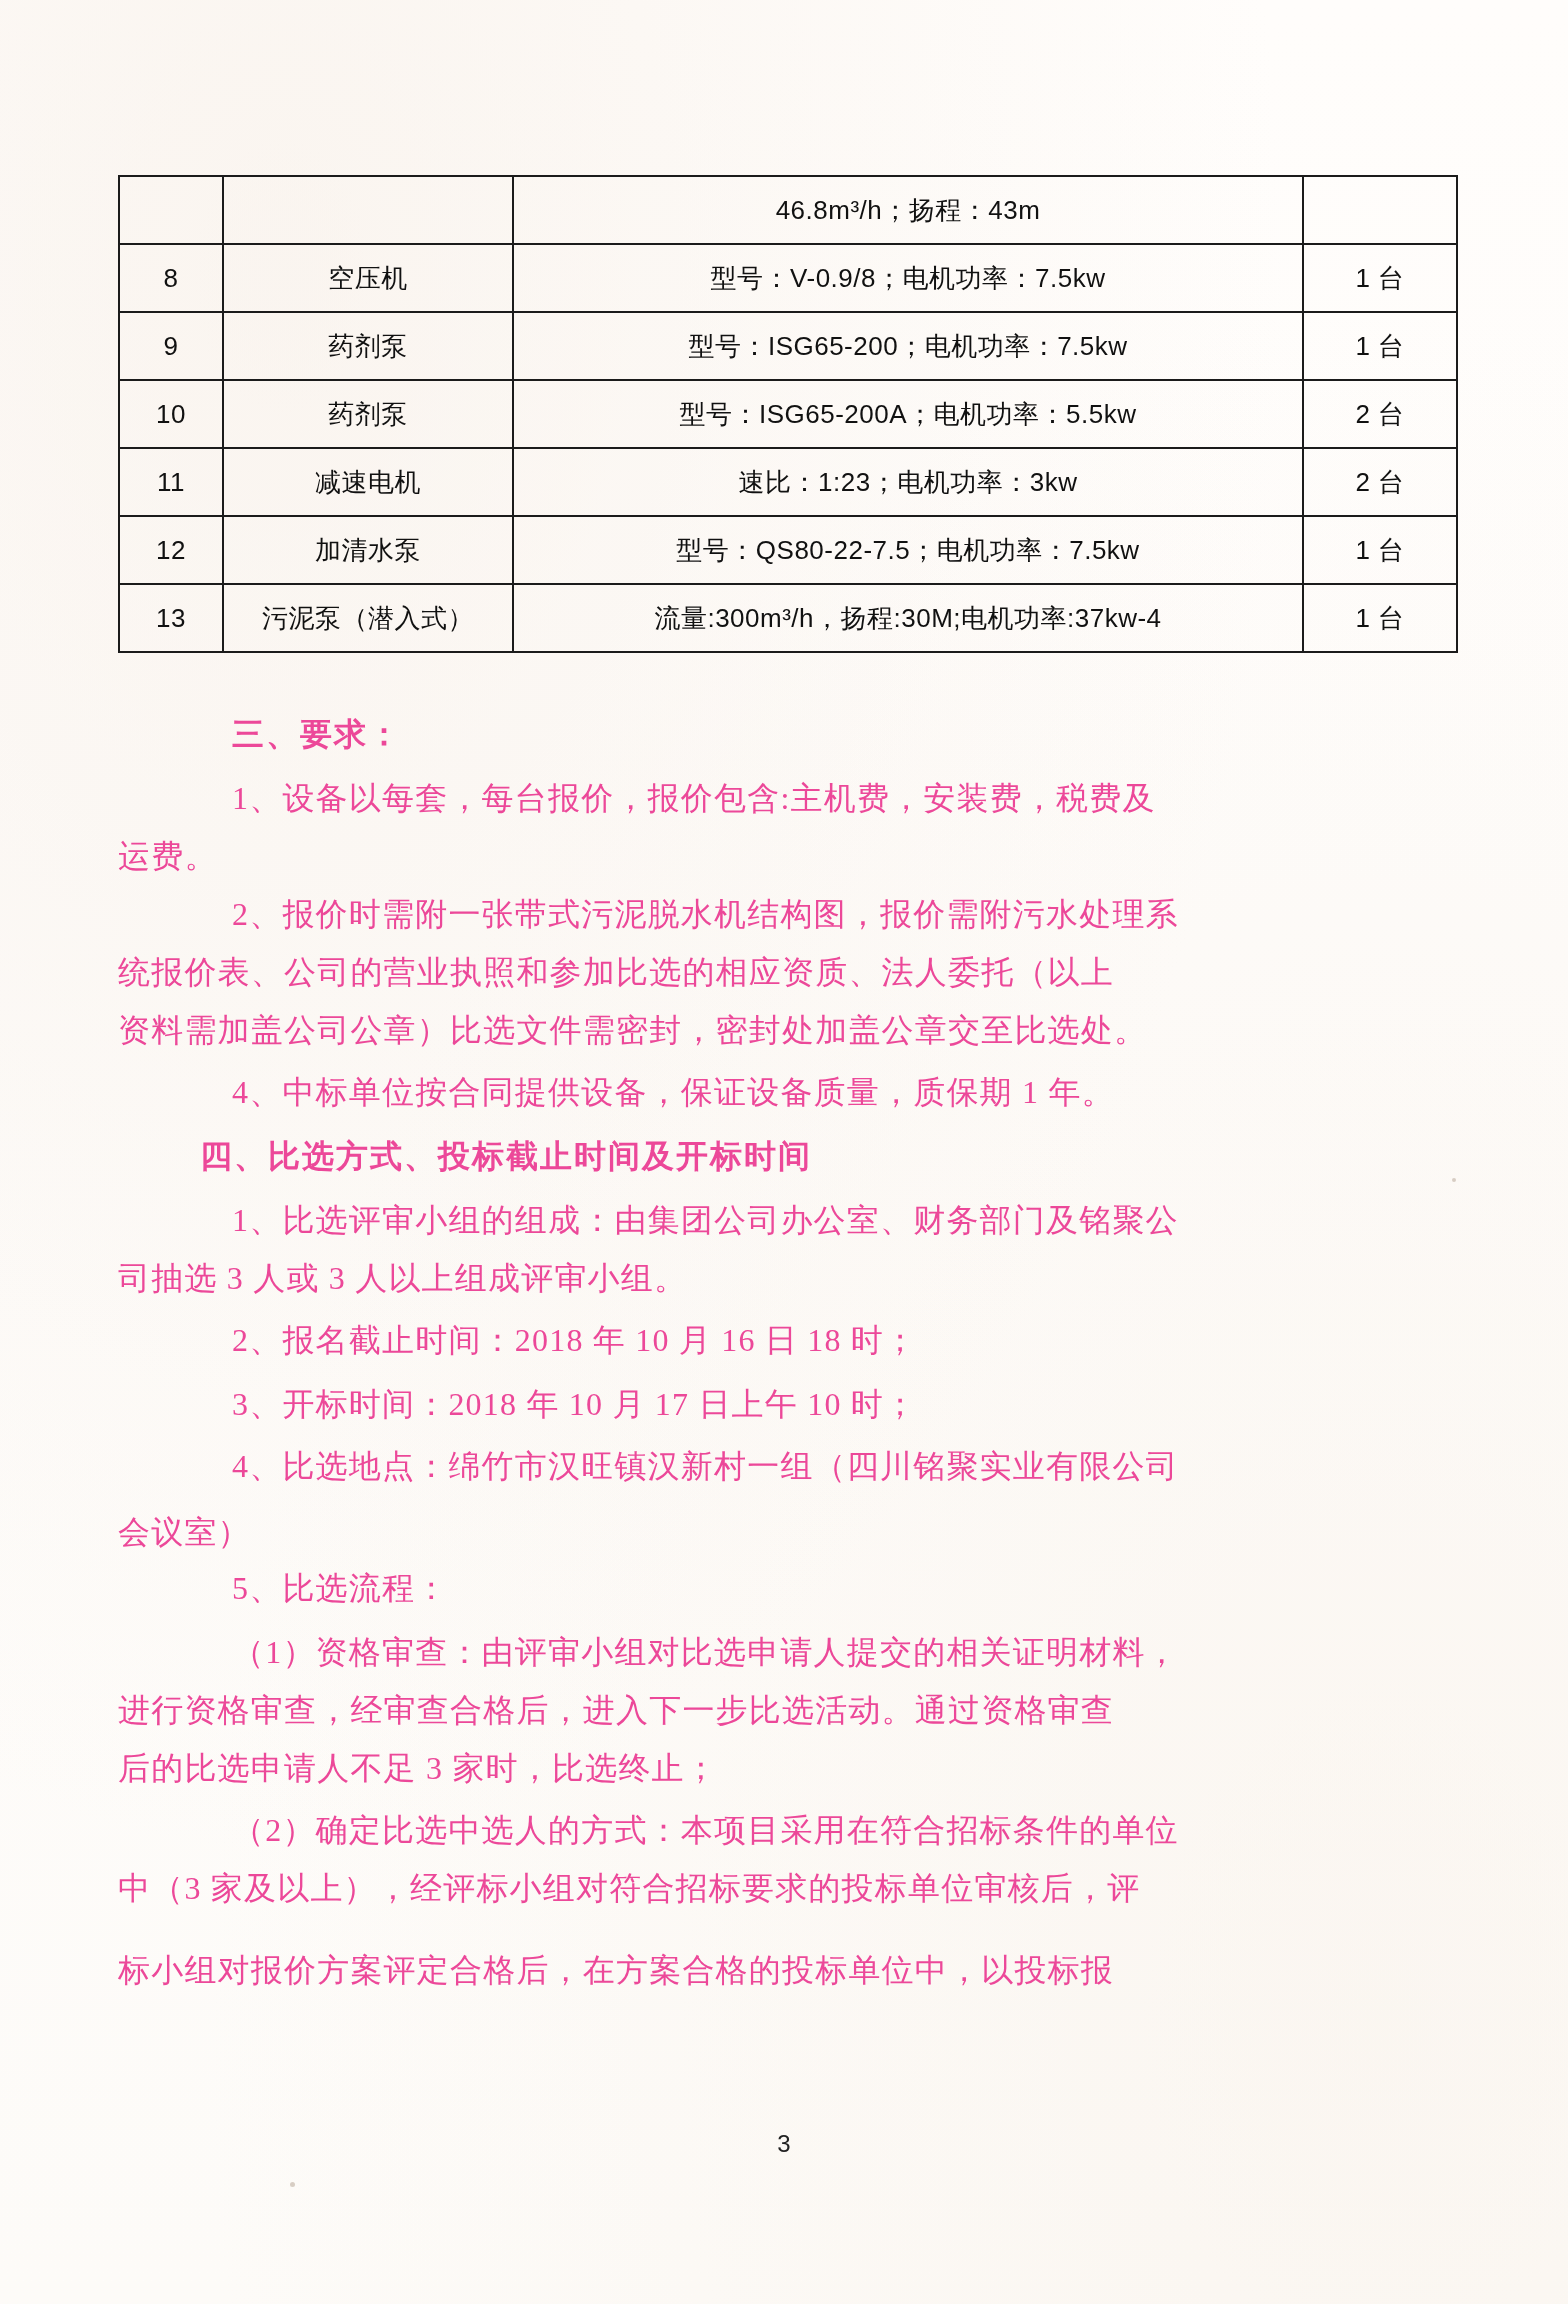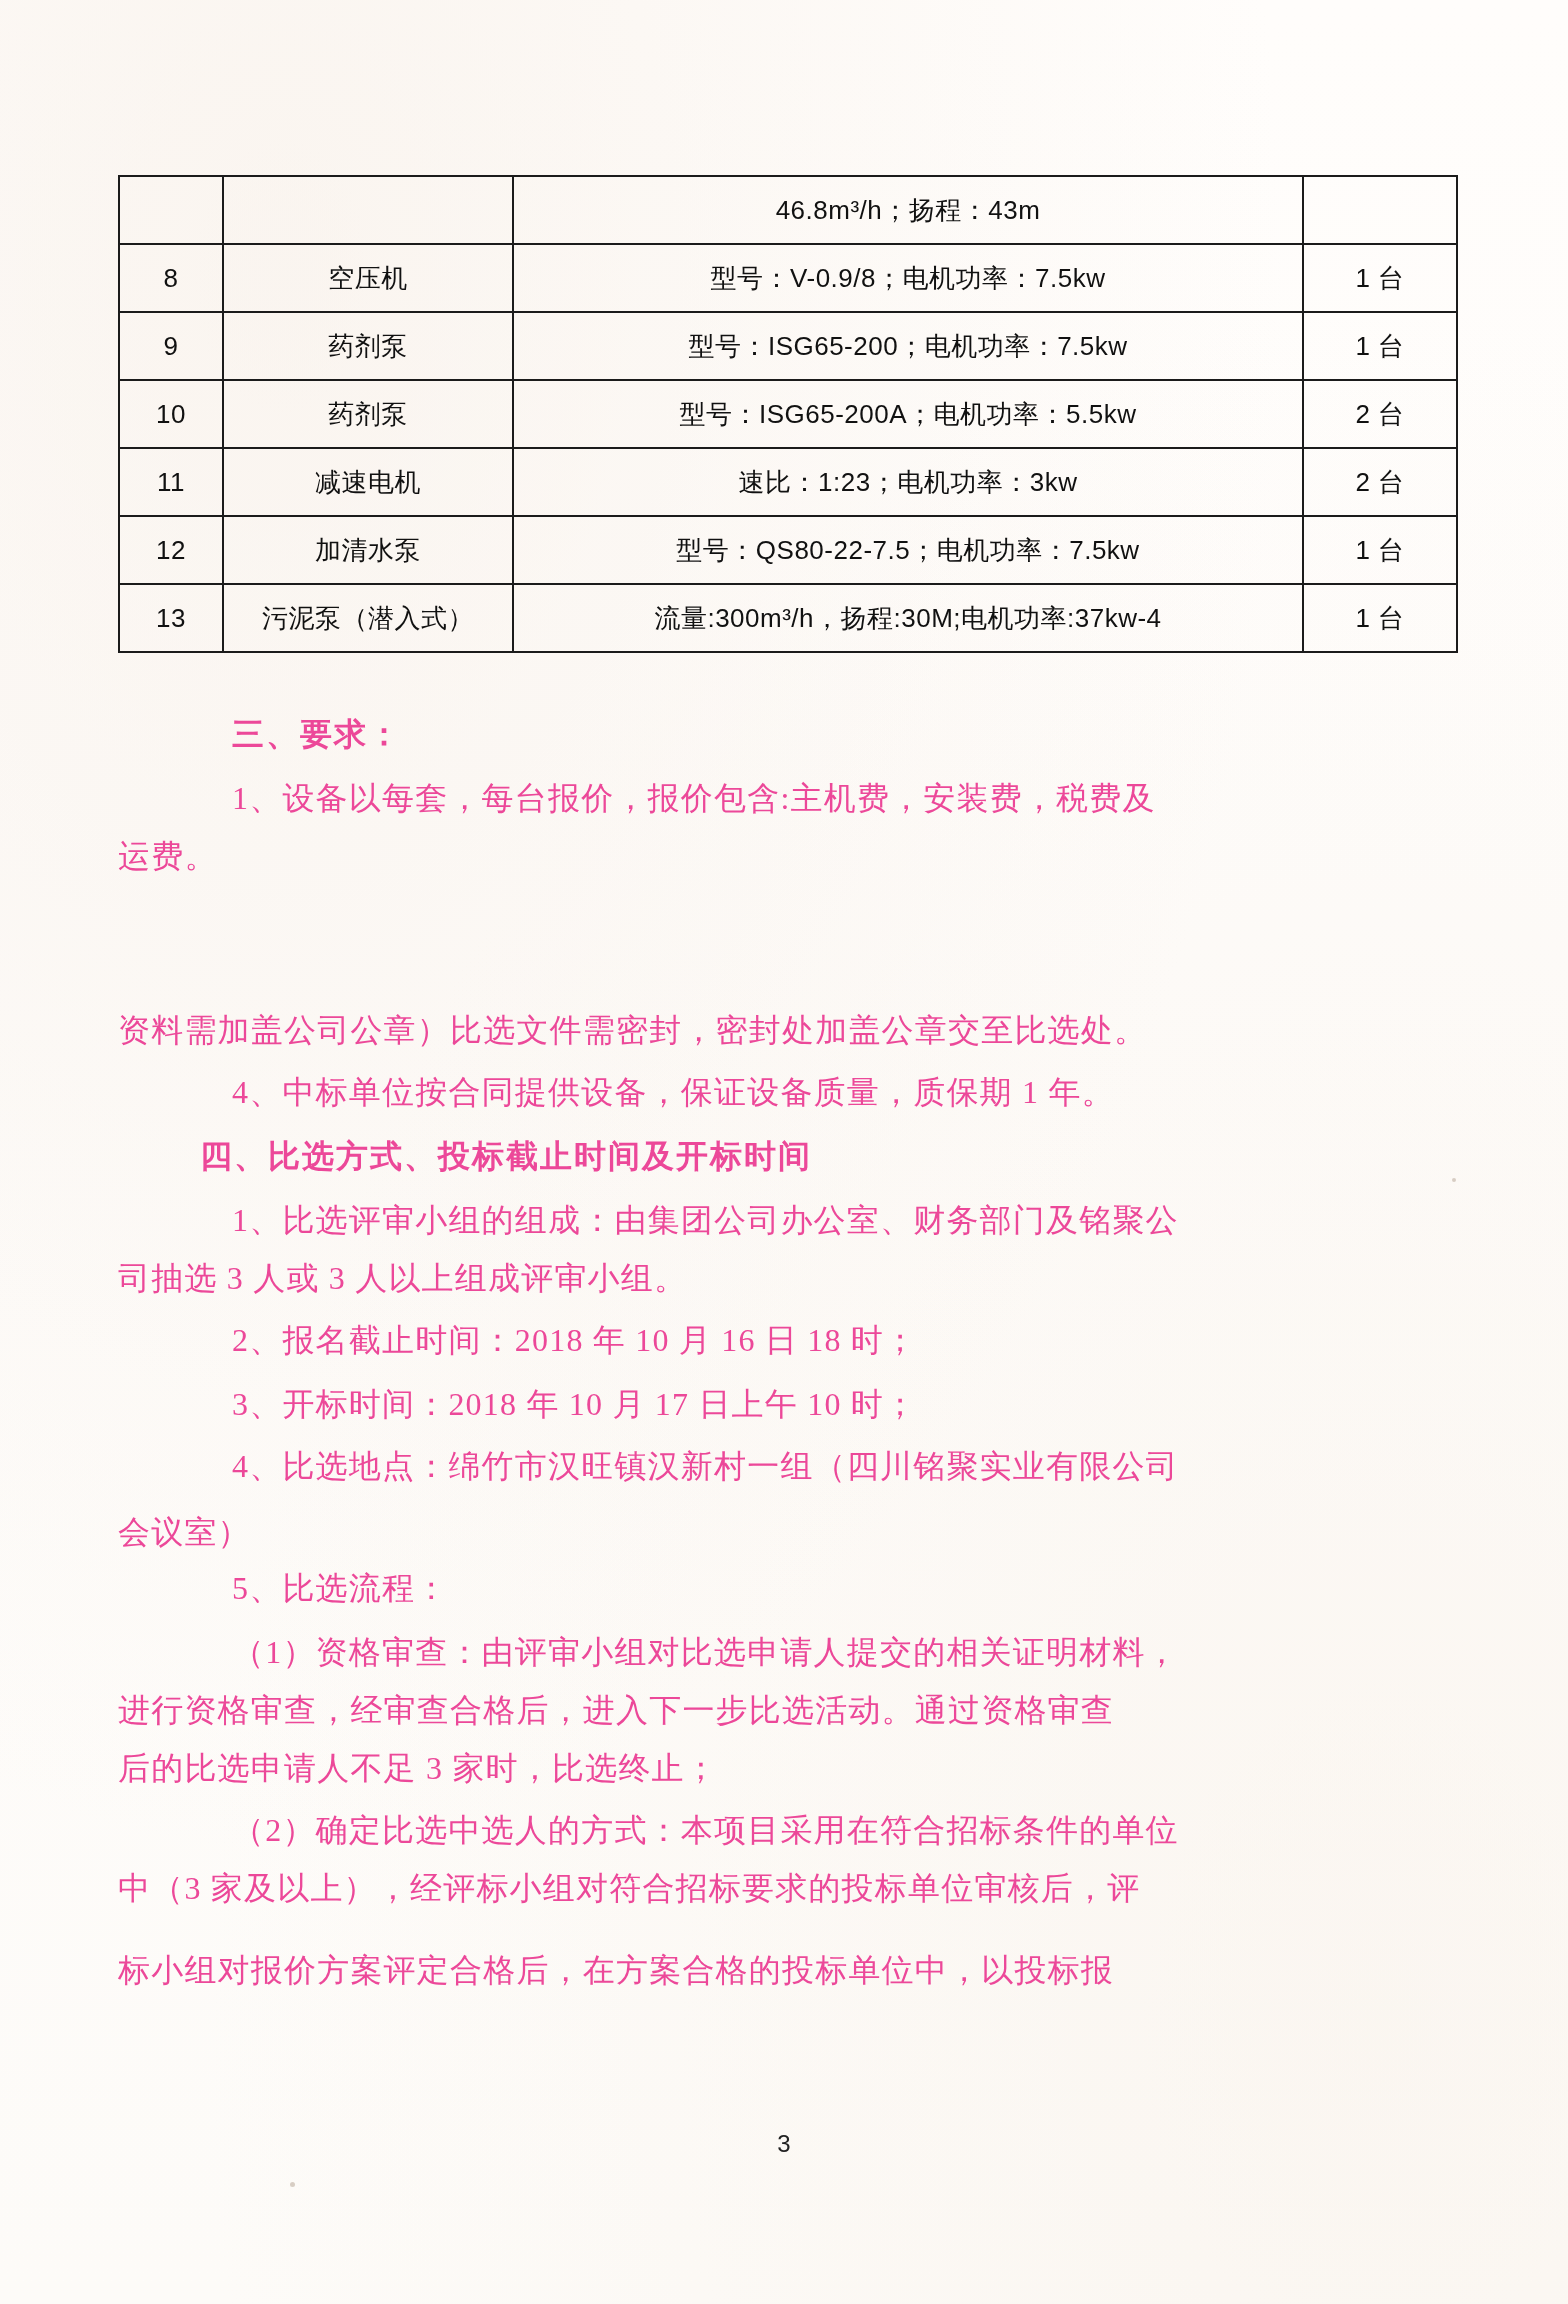--- a/index.html
+++ b/index.html
@@ -150,20 +150,22 @@
         <td>1 台</td>
       </tr>
     </tbody>
   </table>
 
   <div class="para bold" style="left:232px; top:718px;">三、要求：</div>
 
   <div class="para" style="left:232px; top:782px;">1、设备以每套，每台报价，报价包含:主机费，安装费，税费及</div>
   <div class="para" style="left:118px; top:840px;">运费。</div>
 
+  <div class="para" style="left:232px; top:898px;">2、报价时需附一张带式污泥脱水机结构图，报价需附污水处理系</div>
+  <div class="para" style="left:118px; top:956px;">统报价表、公司的营业执照和参加比选的相应资质、法人委托（以上</div>
   <div class="para" style="left:118px; top:1014px;">资料需加盖公司公章）比选文件需密封，密封处加盖公章交至比选处。</div>
 
   <div class="para" style="left:232px; top:1076px;">4、中标单位按合同提供设备，保证设备质量，质保期 1 年。</div>
 
   <div class="para bold" style="left:200px; top:1140px;">四、比选方式、投标截止时间及开标时间</div>
 
   <div class="para" style="left:232px; top:1204px;">1、比选评审小组的组成：由集团公司办公室、财务部门及铭聚公</div>
   <div class="para" style="left:118px; top:1262px;">司抽选 3 人或 3 人以上组成评审小组。</div>
 
   <div class="para" style="left:232px; top:1324px;">2、报名截止时间：2018 年 10 月 16 日 18 时；</div>

